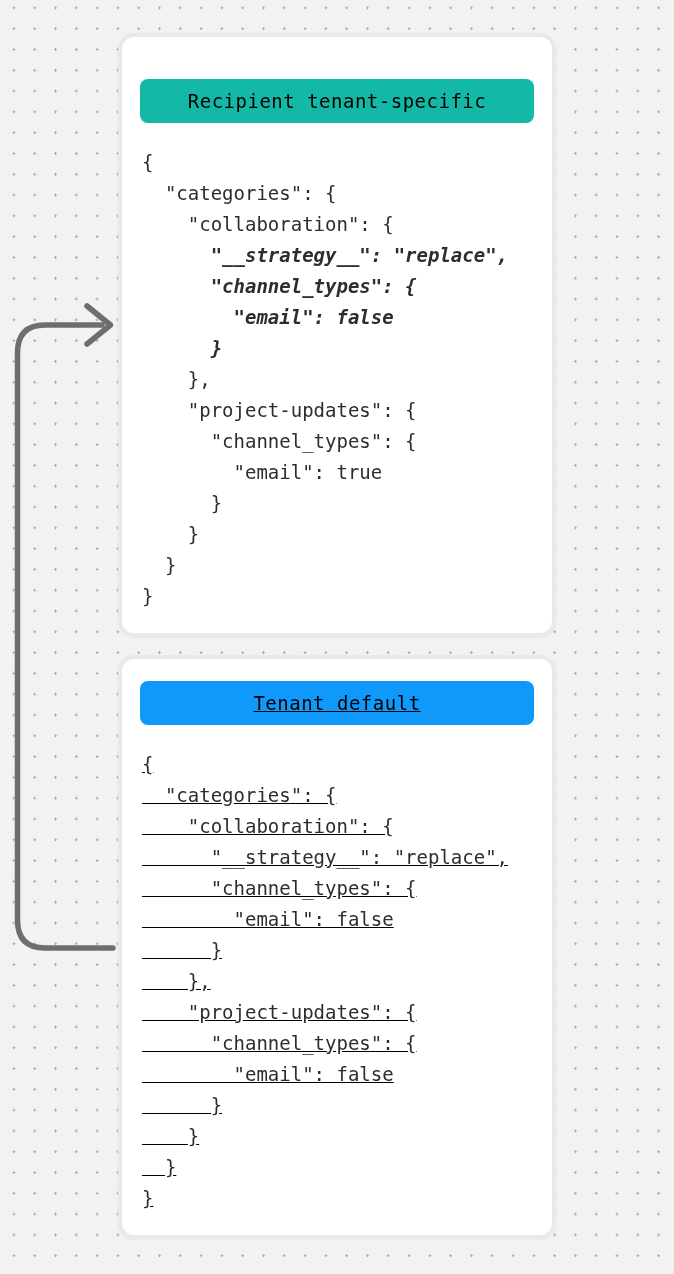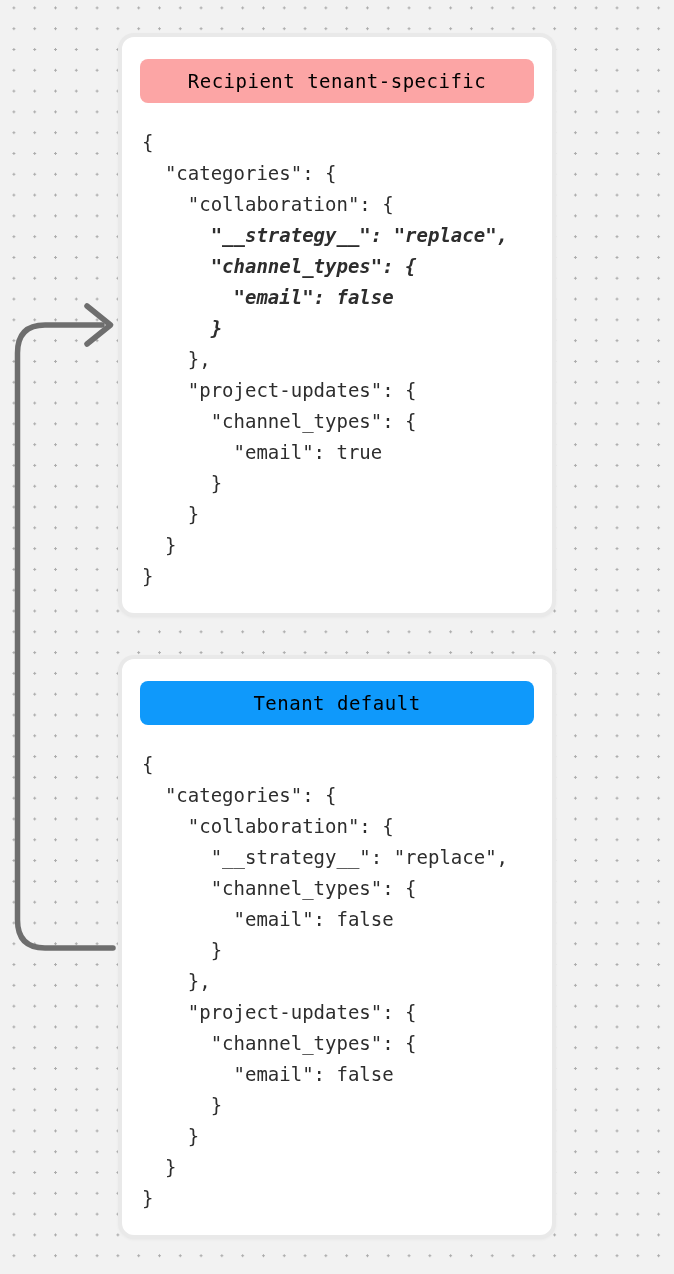--- a/index.html
+++ b/index.html
@@ -34,21 +34,21 @@
     left: 118px;
     width: 438px;
     box-sizing: border-box;
     background: #ffffff;
     border: 4px solid #e9e9e9;
     border-radius: 16px;
     padding: 22px 18px 21px 18px;
     box-shadow: 0 1px 3px rgba(0,0,0,0.04);
   }
   .card-top { top: 33px; }
-  .card-bottom { top: 655px; }
+  .card-bottom { top: 655px; text-decoration: underline; }
   .badge {
     height: 44px;
     line-height: 44px;
     border-radius: 8px;
     text-align: center;
     font-size: 19px;
     letter-spacing: 0.5px;
     white-space: pre;
   }
   .code {
@@ -73,21 +73,21 @@
 <div class="canvas" style="background-color: rgb(242, 242, 242);">
 
   <svg class="arrow-svg" viewBox="0 0 674 1274" xmlns="http://www.w3.org/2000/svg">
     <g fill="none" stroke-width="5.5" stroke-linecap="round" stroke-linejoin="round" stroke="#6e6e6e">
       <path d="M 113 948 L 45 948 Q 17.5 948 17.5 920 L 17.5 353 Q 17.5 325 45 325 L 102 325"></path>
       <path d="M 87 306 L 110.5 325 L 87 344"></path>
     </g>
   </svg>
 
   <div class="card card-top">
-    <div class="badge" style="background-color: #fca5a5;">Recipient tenant-specific</div>
+    <div class="badge" style="background-color: #14b8a6; margin-top: 20px;">Recipient tenant-specific</div>
     <div class="code">
       <div class="code-line">{</div>
       <div class="code-line">  "categories": {</div>
       <div class="code-line">    "collaboration": {</div>
       <div class="code-line em">      "__strategy__": "replace",</div>
       <div class="code-line em">      "channel_types": {</div>
       <div class="code-line em">        "email": false</div>
       <div class="code-line em">      }</div>
       <div class="code-line">    },</div>
       <div class="code-line">    "project-updates": {</div>

